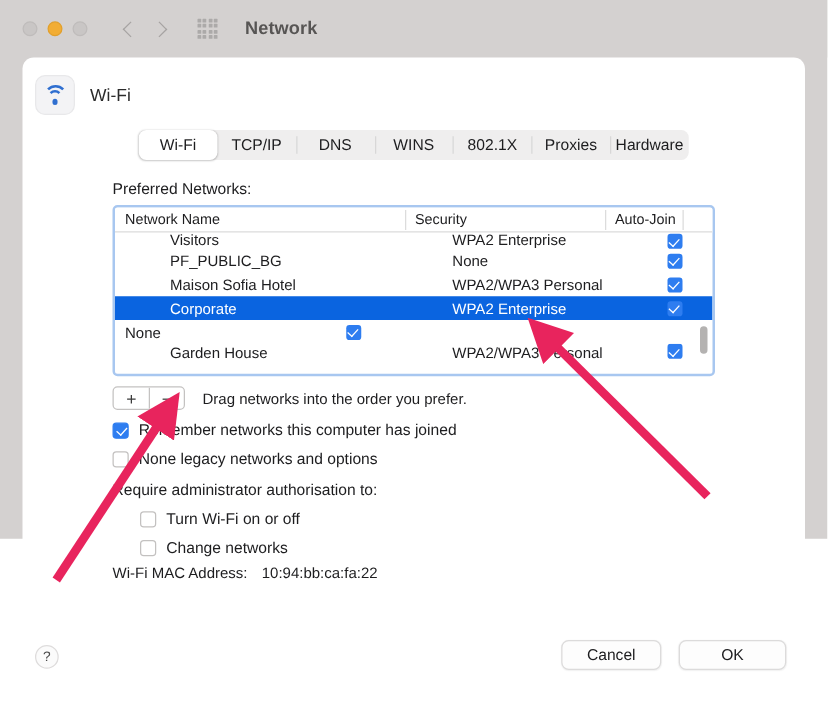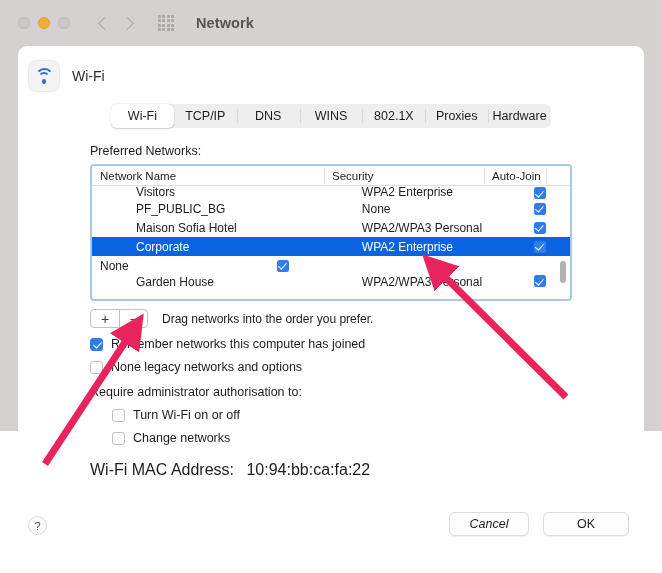--- a/index.html
+++ b/index.html
@@ -215,21 +215,21 @@
   }
   .chk.on { background: #2e7df0; border-color: #2e7df0; }
   .chk.on::after {
     content: ""; position: absolute;
     left: 3.8px; top: 1.6px; width: 3.8px; height: 7px;
     border: solid #ffffff; border-width: 0 1.7px 1.7px 0;
     transform: rotate(42deg);
   }
   .chk-label { margin-left: 8px; font-size: 12.5px; color: #1d1d1f; }
   #require-label { font-size: 12.5px; color: #1d1d1f; margin-top: 11px; }
-  #mac-row { margin-top: 16px; font-size: 16px; color: #1d1d1f; }
+  #mac-row { margin-top: 6px; font-size: 12px; color: #1d1d1f; }
   #mac-row .mac-val { margin-left: 8px; }
 
   
   #footer {
     position: absolute; left: 0; right: 0; bottom: 0;
     height: 56px;
   }
   #help-btn {
     position: absolute; left: 10px; top: 14px;
     width: 19px; height: 19px; border-radius: 50%;
@@ -238,21 +238,21 @@
     display: flex; align-items: center; justify-content: center;
   }
   .btn {
     position: absolute; top: 10px;
     height: 24px; border-radius: 6px;
     border: 1px solid #dcdbdb; background: #fdfdfd;
     font-size: 12.5px; color: #1d1d1f;
     display: flex; align-items: center; justify-content: center;
     box-shadow: 0 0.5px 1px rgba(0,0,0,0.06);
   }
-  #cancel-btn { right: 115px; width: 80px; font-style: italic; }
+  #cancel-btn { right: 115px; width: 80px; }
   #ok-btn     { right: 15px;  width: 86px; }
 
   
   #annotations { position: absolute; left: 0; top: 0; width: 662px; height: 573px; pointer-events: none; }
 </style>
 </head>
 <body>
 
 <div id="window">
 

